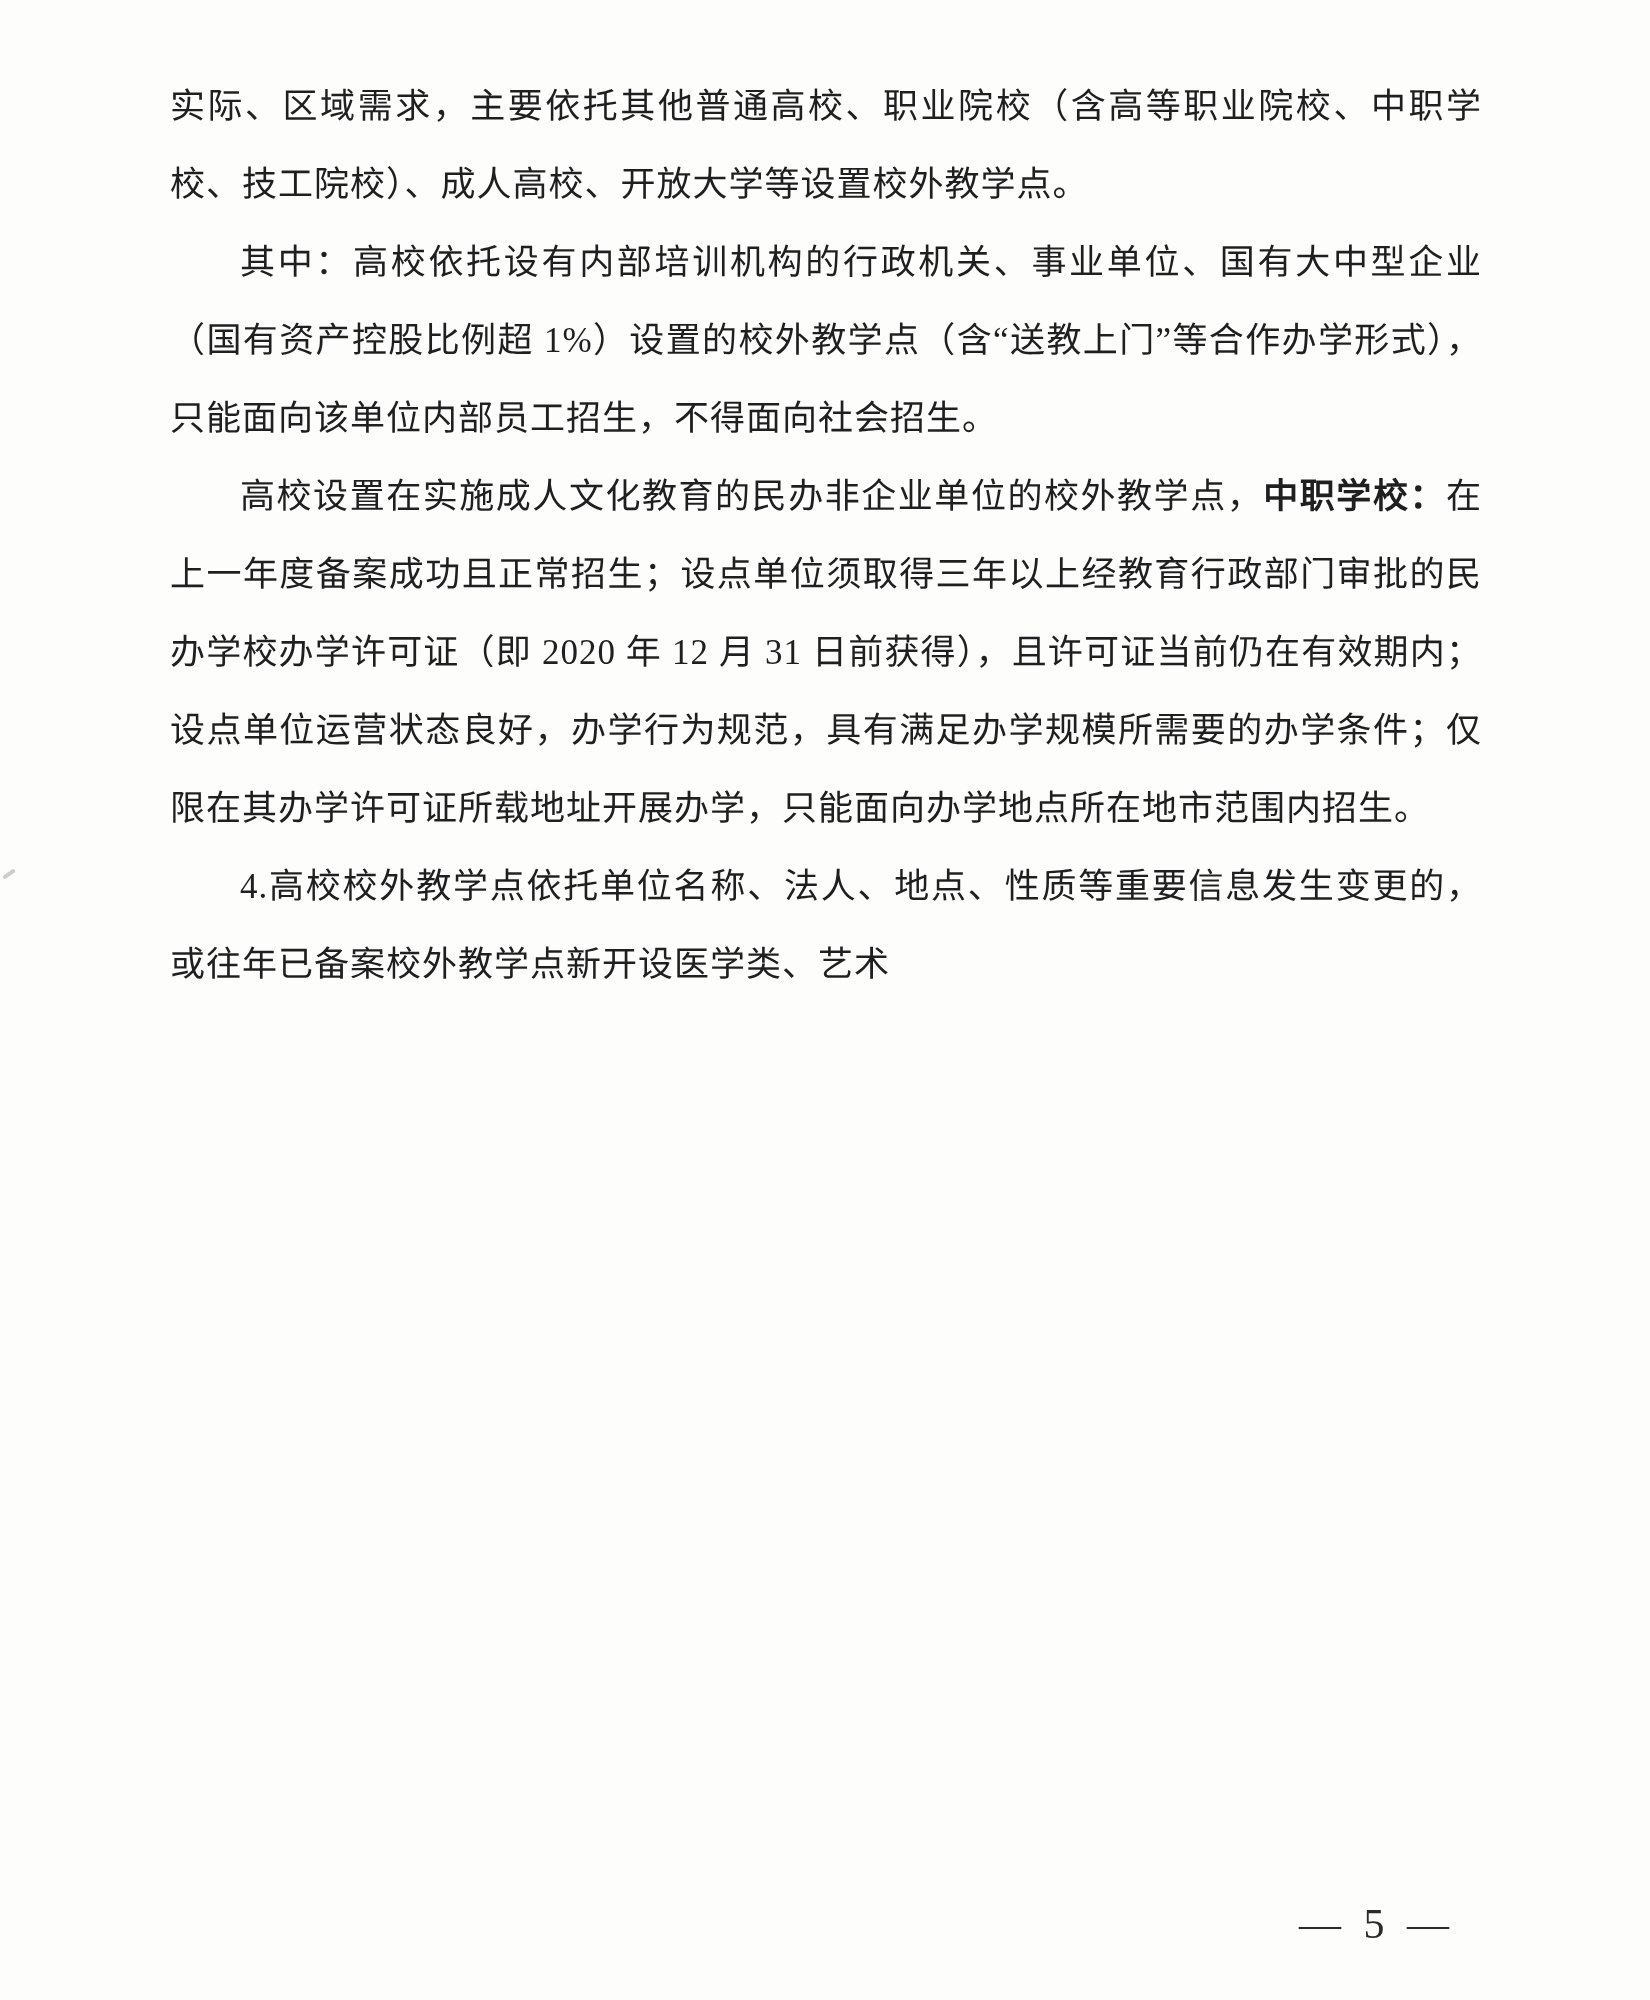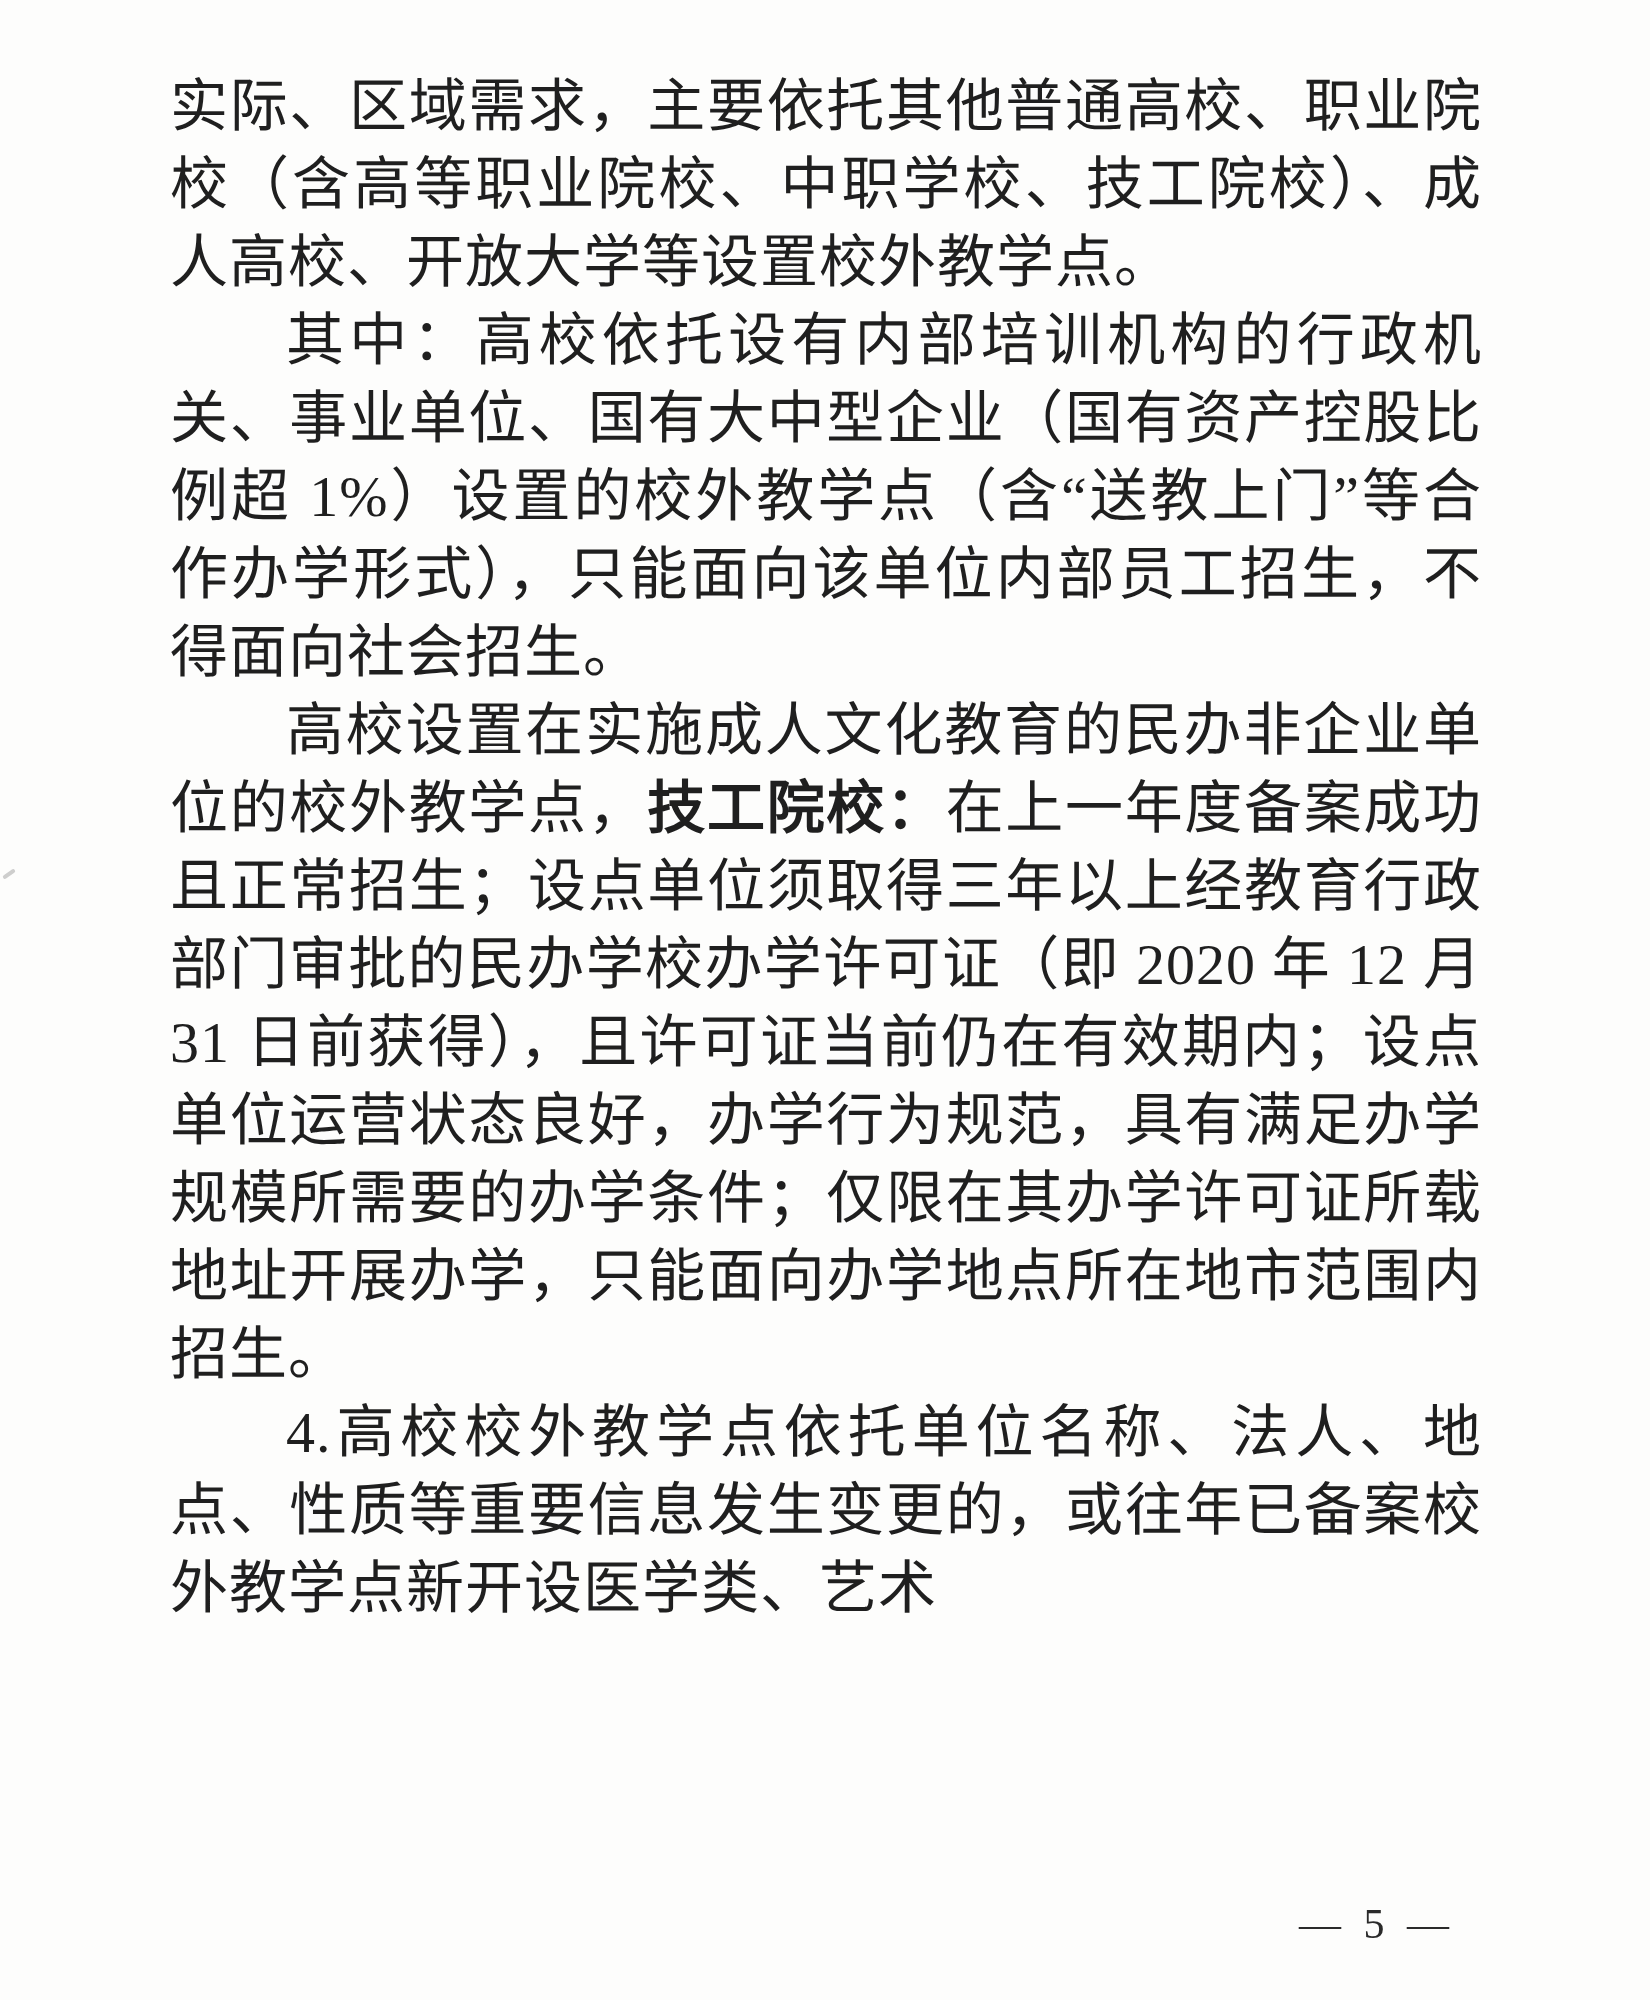--- a/index.html
+++ b/index.html
@@ -17,21 +17,21 @@
     color: #1f1f1f;
   }
   .text-block {
     position: absolute;
     left: 170px;
     top: 68px;
     width: 1312px;
   }
   .para {
     margin: 0;
-    font-size: 58px;
+    font-size: 35px;
     line-height: 78px;
     text-align: justify;
     text-justify: inter-ideograph;
     letter-spacing: 1px;
   }
   .para.indent {
     text-indent: 2em;
   }
   .bold {
     font-weight: 700;
@@ -63,21 +63,21 @@
 <div class="page">
 
   <span class="scan-artifact"></span>
 
   <div class="text-block">
 
     <p class="para"><span>实际、区域需求，主要依托其他普通高校、职业院校（含高等职业院校、中职学校、技工院校）、成人高校、开放大学等设置校外教学点。</span></p>
 
     <p class="para indent"><span>其中：高校依托设有内部培训机构的行政机关、事业单位、国有大中型企业（国有资产控股比例超 1%）设置的校外教学点（含“送教上门”等合作办学形式），只能面向该单位内部员工招生，不得面向社会招生。</span></p>
 
-    <p class="para indent"><span>高校设置在实施成人文化教育的民办非企业单位的校外教学点，</span><span class="bold">技工院校：</span><span>在上一年度备案成功且正常招生；设点单位须取得三年以上经教育行政部门审批的民办学校办学许可证（即 2020 年 12 月 31 日前获得），且许可证当前仍在有效期内；设点单位运营状态良好，办学行为规范，具有满足办学规模所需要的办学条件；仅限在其办学许可证所载地址开展办学，只能面向办学地点所在地市范围内招生。</span></p>
+    <p class="para indent"><span>高校设置在实施成人文化教育的民办非企业单位的校外教学点，</span><span class="bold">中职学校：</span><span>在上一年度备案成功且正常招生；设点单位须取得三年以上经教育行政部门审批的民办学校办学许可证（即 2020 年 12 月 31 日前获得），且许可证当前仍在有效期内；设点单位运营状态良好，办学行为规范，具有满足办学规模所需要的办学条件；仅限在其办学许可证所载地址开展办学，只能面向办学地点所在地市范围内招生。</span></p>
 
 
     <p class="para indent"><span>4.高校校外教学点依托单位名称、法人、地点、性质等重要信息发生变更的，或往年已备案校外教学点新开设医学类、艺术</span></p>
 
   </div>
 
   <div class="footer">— 5 —</div>
 
 </div>
 

